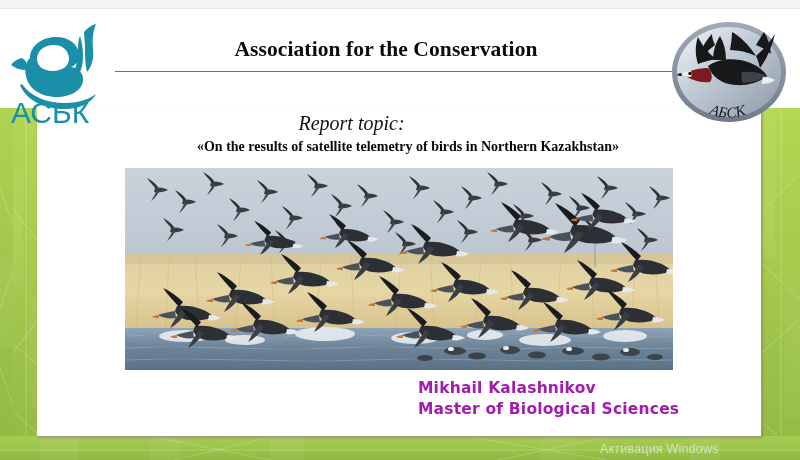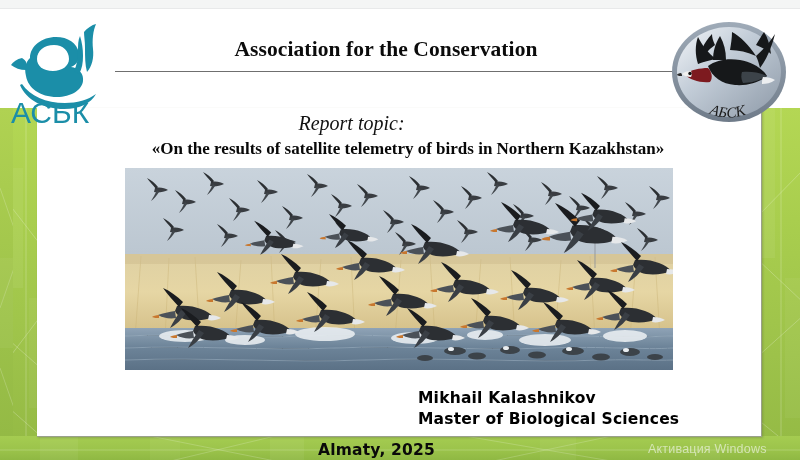--- a/index.html
+++ b/index.html
@@ -95,40 +95,40 @@
     font-family:"Liberation Serif", serif;
     font-style:italic;
     font-size:20px;
     color:#111;
   }
   .report-heading{
     position:absolute;left:38px;top:139px;width:740px;
     text-align:center;
     font-family:"Liberation Serif", serif;
     font-weight:bold;
-    font-size:17px;
+    font-size:14px;
     color:#080808;
     white-space:nowrap;
   }
 
   
   .photo{
     position:absolute;left:125px;top:168px;width:548px;height:202px;
     overflow:hidden;background:#b9c3cc;
   }
   .photo svg{display:block;}
 
   
   .author{
-    position:absolute;left:418px;top:388px;
+    position:absolute;left:418px;top:378px;
     font-family:"DejaVu Sans", sans-serif;
     font-weight:bold;
     font-size:15.5px;
     line-height:21px;
-    color:#000000;
+    color:#a21caf;
     letter-spacing:.2px;
   }
 
   
   .city-year{
     position:absolute;left:318px;top:441px;
     font-family:"DejaVu Sans", sans-serif;
     font-weight:bold;
     font-size:15.5px;
     color:#0a0a0a;
@@ -136,21 +136,20 @@
   }
 
   
   .watermark{
     position:absolute;left:600px;top:442px;
     font-family:"Liberation Sans", sans-serif;
     font-size:12.5px;
     color:rgba(245,248,240,.62);
     letter-spacing:.2px;
     pointer-events:none;
-    margin-left:48px;
   }
 </style>
 </head>
 <body>
 
 <div id="slide">
 
   <div class="top-strip"></div>
 
   <div class="green-band green-bottom-left">
@@ -434,16 +433,15 @@
         <use href="#goose" x="150" y="72" transform="scale(.85) translate(16,8)"></use>
       </g>
     </svg>
   </div>
 
   <div class="author">
     <div>Mikhail Kalashnikov</div>
     <div>Master of Biological Sciences</div>
   </div>
 
-  <div class="city-year">Almaty, 2025</div>
   <div class="watermark">Активация Windows</div>
 
 </div>
 
 </body></html>

